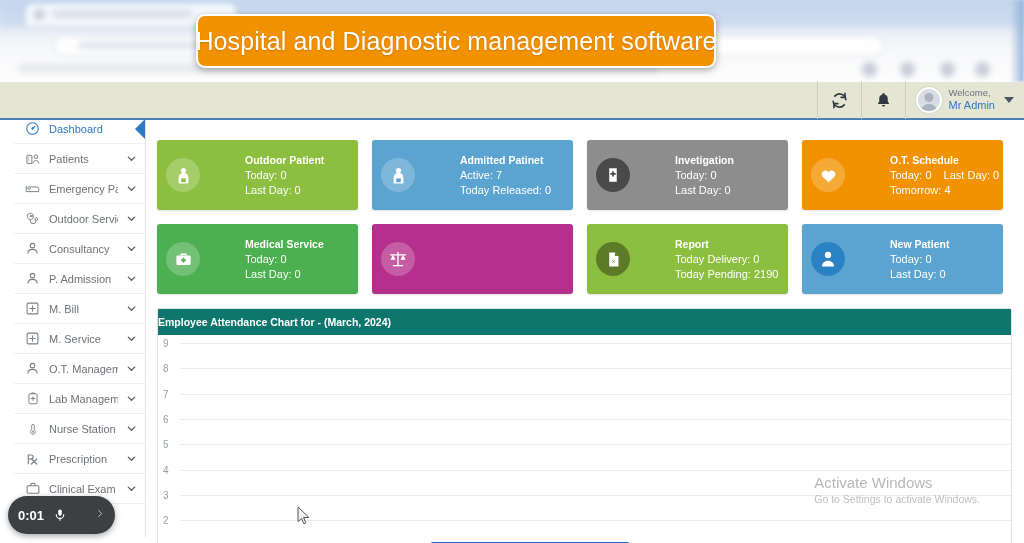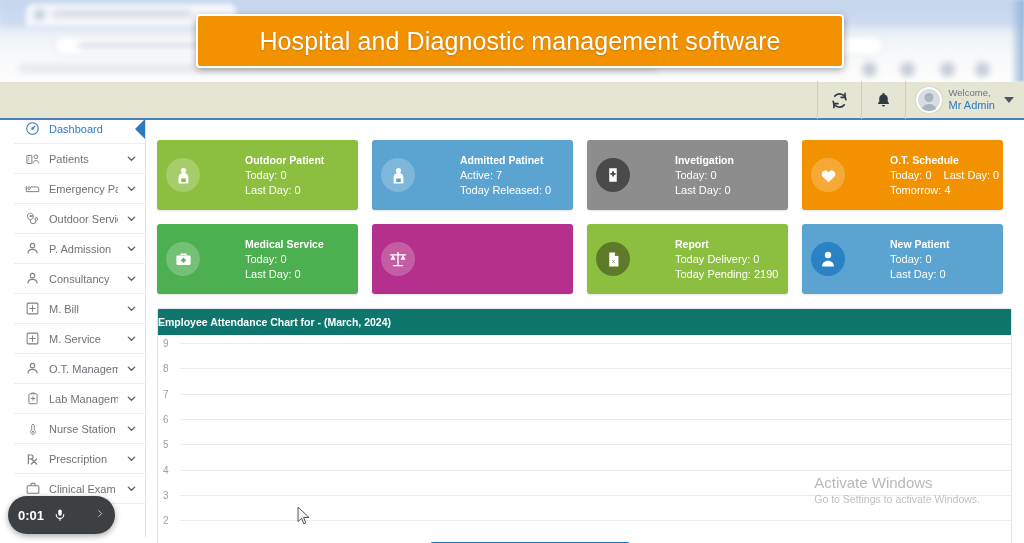--- a/index.html
+++ b/index.html
@@ -46,24 +46,24 @@
   }
   .browser-blur .edge-right {
     position: absolute; right: 0; top: 0; width: 14px; height: 82px;
     background: linear-gradient(90deg, rgba(200,215,235,0) 0%, #93b3d8 100%);
     filter: blur(1.5px);
   }
 
   
   .title-banner {
     position: absolute; left: 196px; top: 14px;
-    width: 648px; height: 54px;
+    width: 520px; height: 54px;
     background: #f39200;
     border: 2px solid #ffffff;
-    border-radius: 4px;
+    border-radius: 9px;
     box-shadow: 0 2px 7px rgba(0,0,0,0.35);
     display: flex; align-items: center; justify-content: center;
     z-index: 40;
   }
   .title-banner span {
     color: #ffffff; font-size: 25px; letter-spacing: 0.1px;
     text-shadow: 0 1px 2px rgba(120,70,0,0.35);
     white-space: nowrap;
   }
 
@@ -325,36 +325,36 @@
       </span>
     </div>
 
     <div class="nav-item">
       <span class="ico">
         <svg width="15" height="15" viewBox="0 0 24 24" fill="none" stroke="currentColor" stroke-width="1.7">
           <circle cx="12" cy="7.4" r="3.6"></circle>
             <path d="M4.6 20c0-4 3.3-6.6 7.4-6.6s7.4 2.6 7.4 6.6"></path>
         </svg>
       </span>
-      <span class="lbl">P. Admission</span>
+      <span class="lbl">Consultancy</span>
       <span class="chev">
         <svg width="11" height="11" viewBox="0 0 24 24" fill="none" stroke="currentColor" stroke-width="3" stroke-linecap="round">
             <path d="M5 9l7 7 7-7"></path>
           </svg>
       </span>
     </div>
 
     <div class="nav-item">
       <span class="ico">
         <svg width="15" height="15" viewBox="0 0 24 24" fill="none" stroke="currentColor" stroke-width="1.7">
           <circle cx="12" cy="7.4" r="3.6"></circle>
             <path d="M4.6 20c0-4 3.3-6.6 7.4-6.6s7.4 2.6 7.4 6.6"></path>
         </svg>
       </span>
-      <span class="lbl">Consultancy</span>
+      <span class="lbl">P. Admission</span>
       <span class="chev">
         <svg width="11" height="11" viewBox="0 0 24 24" fill="none" stroke="currentColor" stroke-width="3" stroke-linecap="round">
             <path d="M5 9l7 7 7-7"></path>
           </svg>
       </span>
     </div>
 
     <div class="nav-item">
       <span class="ico">
         <svg width="15" height="15" viewBox="0 0 24 24" fill="none" stroke="currentColor" stroke-width="1.7">

